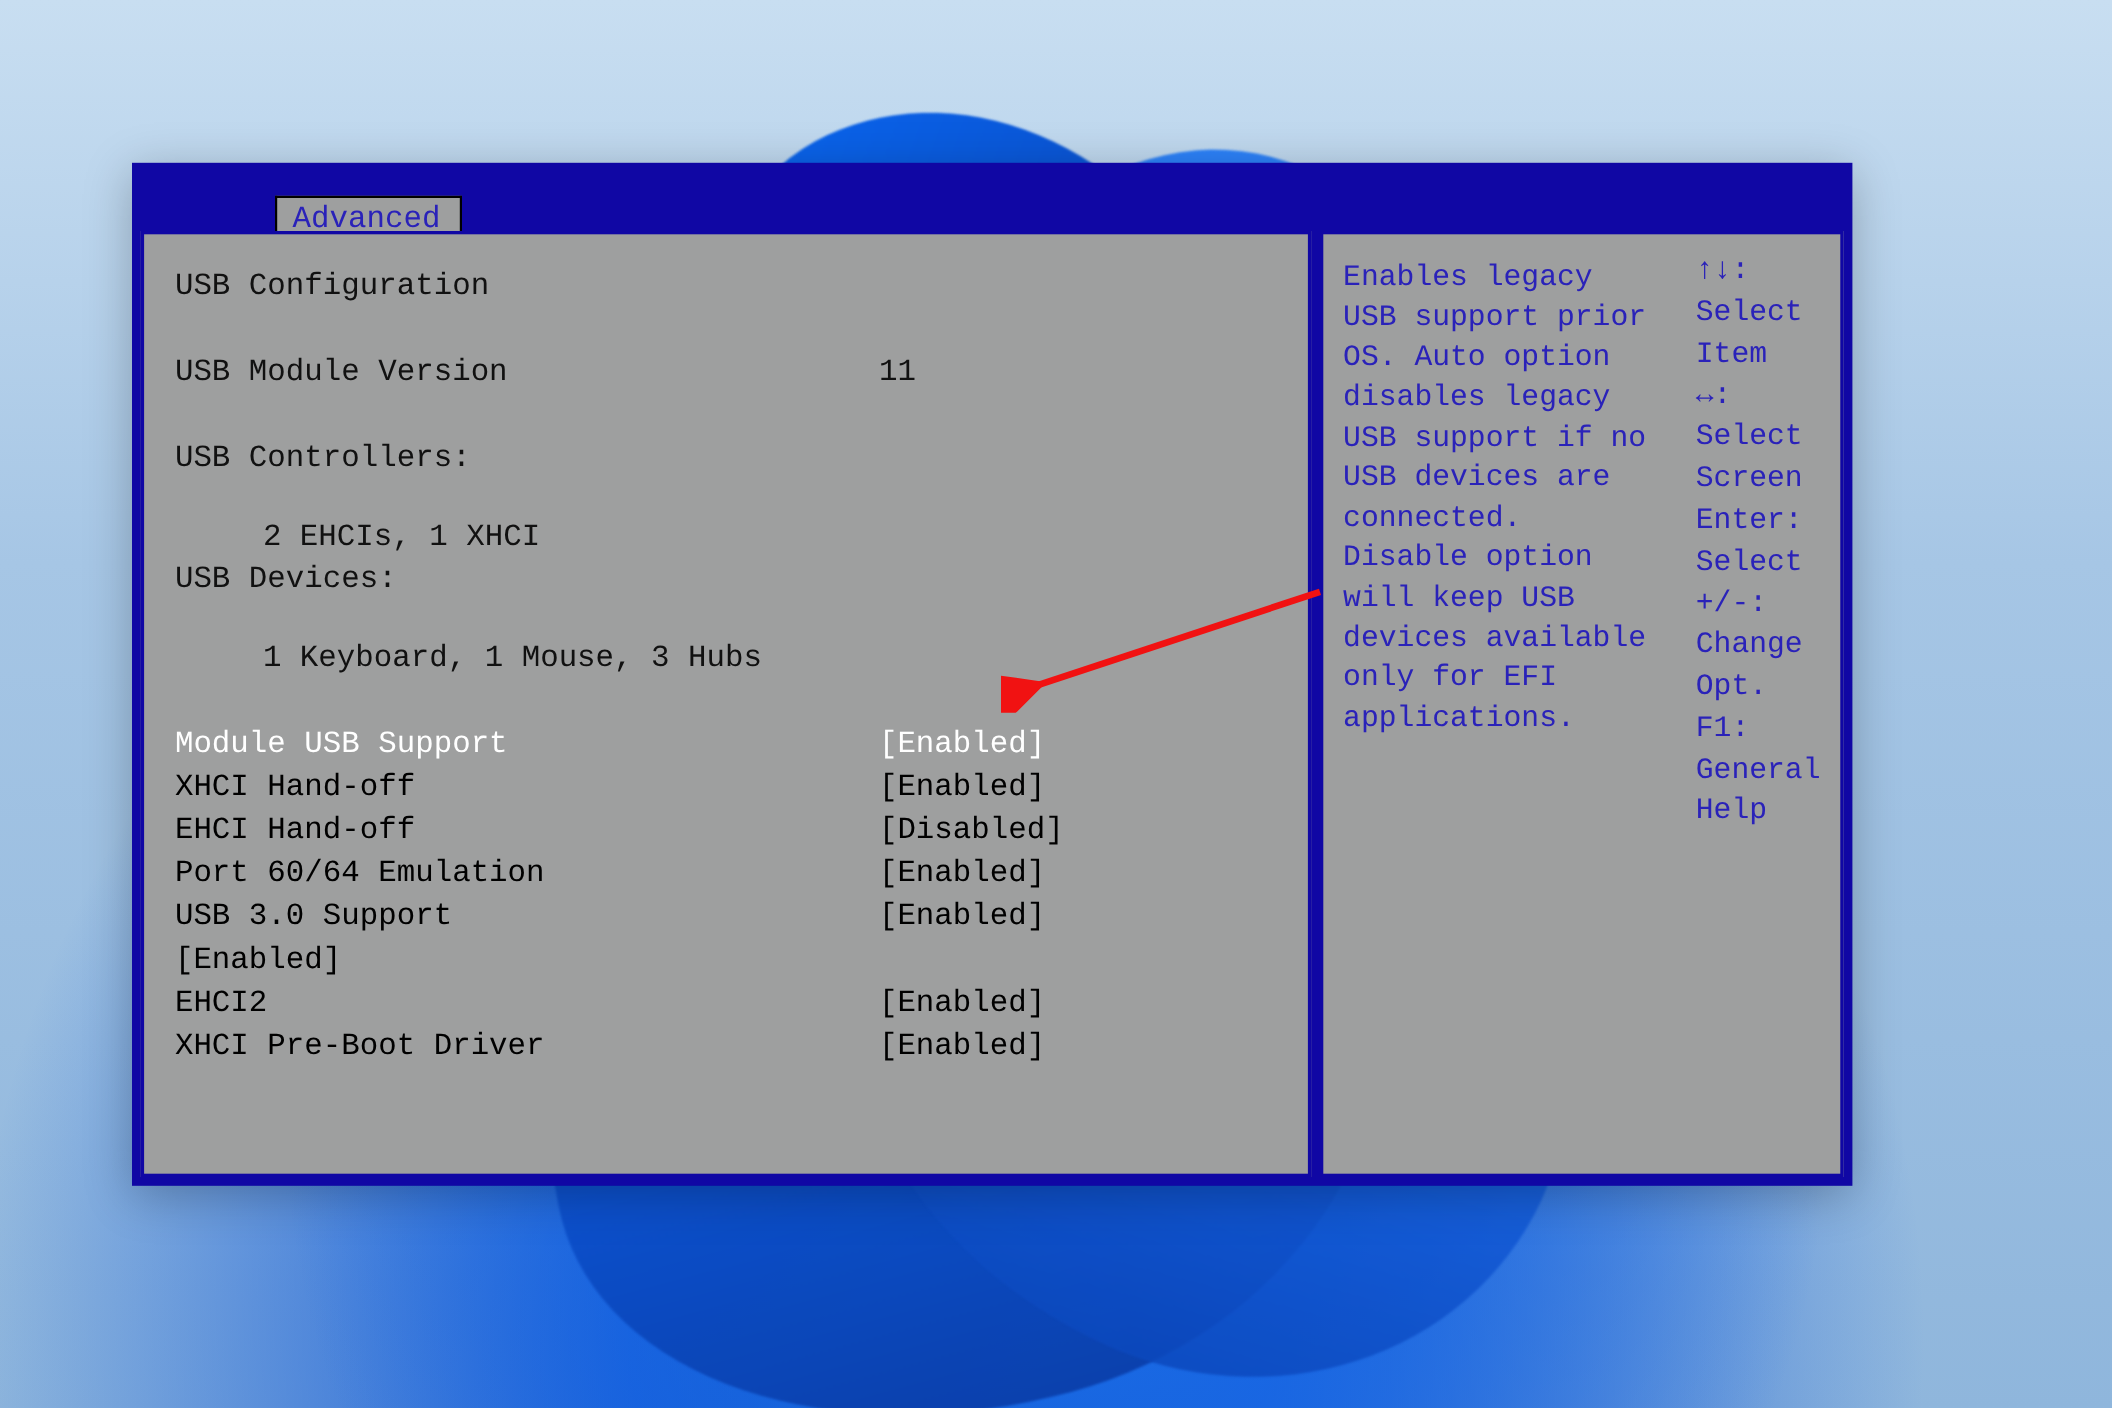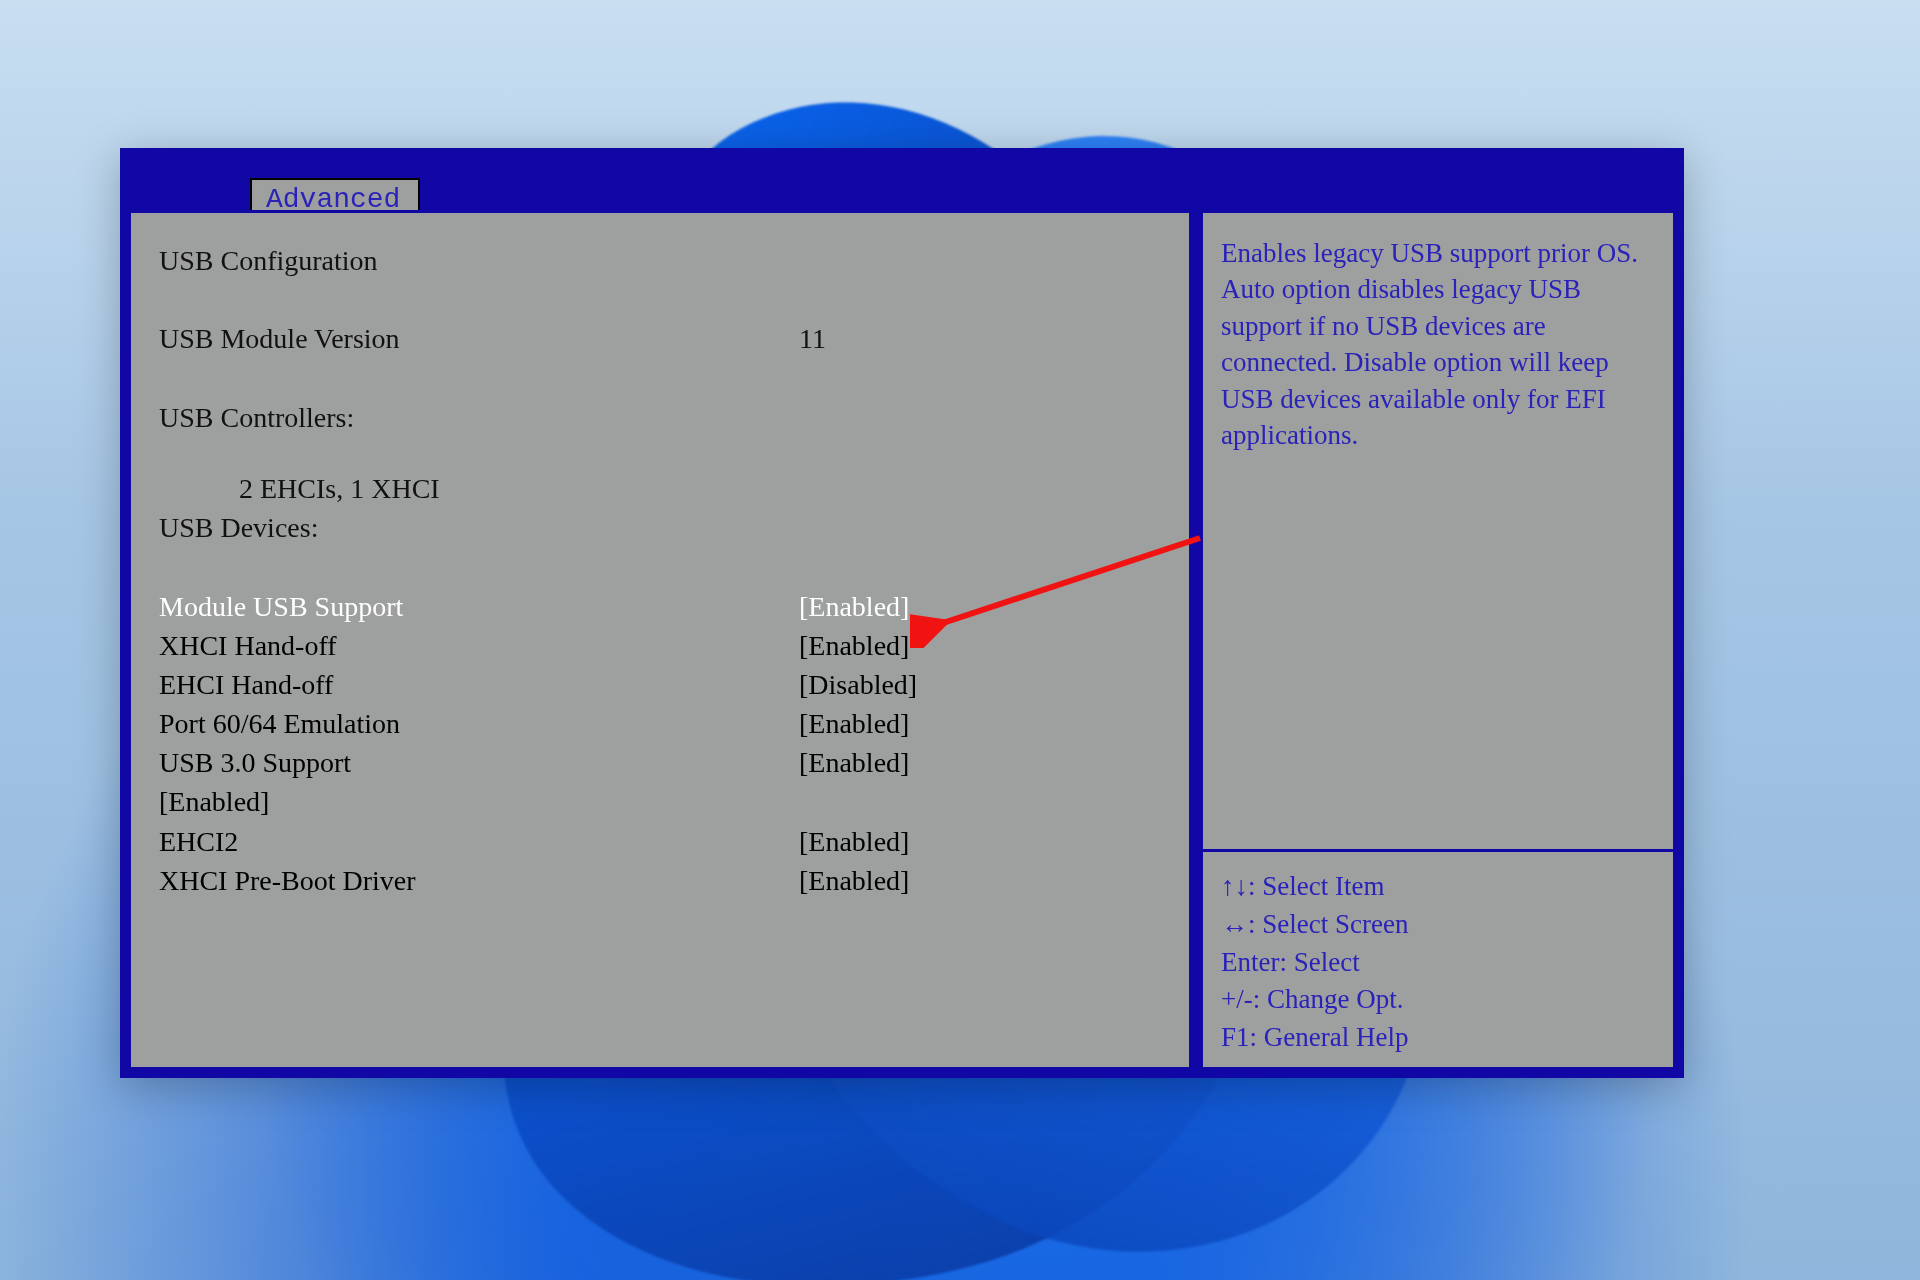--- a/index.html
+++ b/index.html
@@ -38,24 +38,24 @@
   .tab{
     position:absolute;left:130px;top:30px;padding:4px 18px 6px 14px;
     background:#9e9f9f;color:#2a22b9;
     font-size:28px;border:2px solid #000;border-bottom:none;
     font-family:"Courier New",monospace;
   }
   .bios-body{
     position:absolute;left:8px;right:8px;top:62px;bottom:8px;display:flex;gap:8px;
   }
   .panel{
-    background:#9e9f9f;border:3px solid #1007a4;position:relative;font-family:Liberation Serif, serif;
+    background:#9e9f9f;border:3px solid #1007a4;position:relative;
   }
   .main-panel{flex:1 1 auto;padding:28px 24px 24px 28px;}
-  .side-panel{width:470px;display:flex;flex-direction:column;}
+  .side-panel{width:470px;display:flex;}
   .help-top{flex:1 1 auto;padding:22px 18px 18px 18px;color:#2a22b9;font-size:27px;line-height:1.35;}
   .help-divider{border-top:3px solid #1007a4;margin:0 0 0 0;}
   .help-bottom{padding:16px 18px 10px 18px;color:#2a22b9;font-size:27px;line-height:1.4;}
 
   .ln{display:flex;font-size:28px;line-height:1.4;color:#000000;white-space:pre;}
   .ln .lbl{flex:0 0 640px;}
   .ln .val{}
   .black{color:#111;}
   .white{color:#fff;}
   .indent{padding-left:80px;margin-top:32px;}
@@ -88,20 +88,21 @@
       <div class="ln black"><span>USB Configuration</span></div>
       <div class="ln">&nbsp;</div>
       <div class="ln black">
         <span class="lbl">USB Module Version</span>
         <span class="val">11</span>
       </div>
       <div class="ln">&nbsp;</div>
       <div class="ln black"><span>USB Controllers:</span></div>
       <div class="ln black indent"><span>2 EHCIs, 1 XHCI</span></div>
       <div class="ln black"><span>USB Devices:</span></div>
+      <div class="ln black indent"><span>1 Keyboard, 1 Mouse, 3 Hubs</span></div>
       <div class="ln">&nbsp;</div>
       <div id="options">
           <div class="ln white"><span class="lbl">Module USB Support</span><span class="val">[Enabled]</span></div>
           <div class="ln "><span class="lbl">XHCI Hand-off</span><span class="val">[Enabled]</span></div>
           <div class="ln "><span class="lbl">EHCI Hand-off</span><span class="val">[Disabled]</span></div>
           <div class="ln "><span class="lbl">Port 60/64 Emulation</span><span class="val">[Enabled]</span></div>
           <div class="ln "><span class="lbl">USB 3.0 Support</span><span class="val">[Enabled]</span></div>
           <div class="ln "><span class="val">[Enabled]</span></div>
           <div class="ln "><span class="lbl">EHCI2</span><span class="val">[Enabled]</span></div>
           <div class="ln "><span class="lbl">XHCI Pre-Boot Driver</span><span class="val">[Enabled]</span></div>

